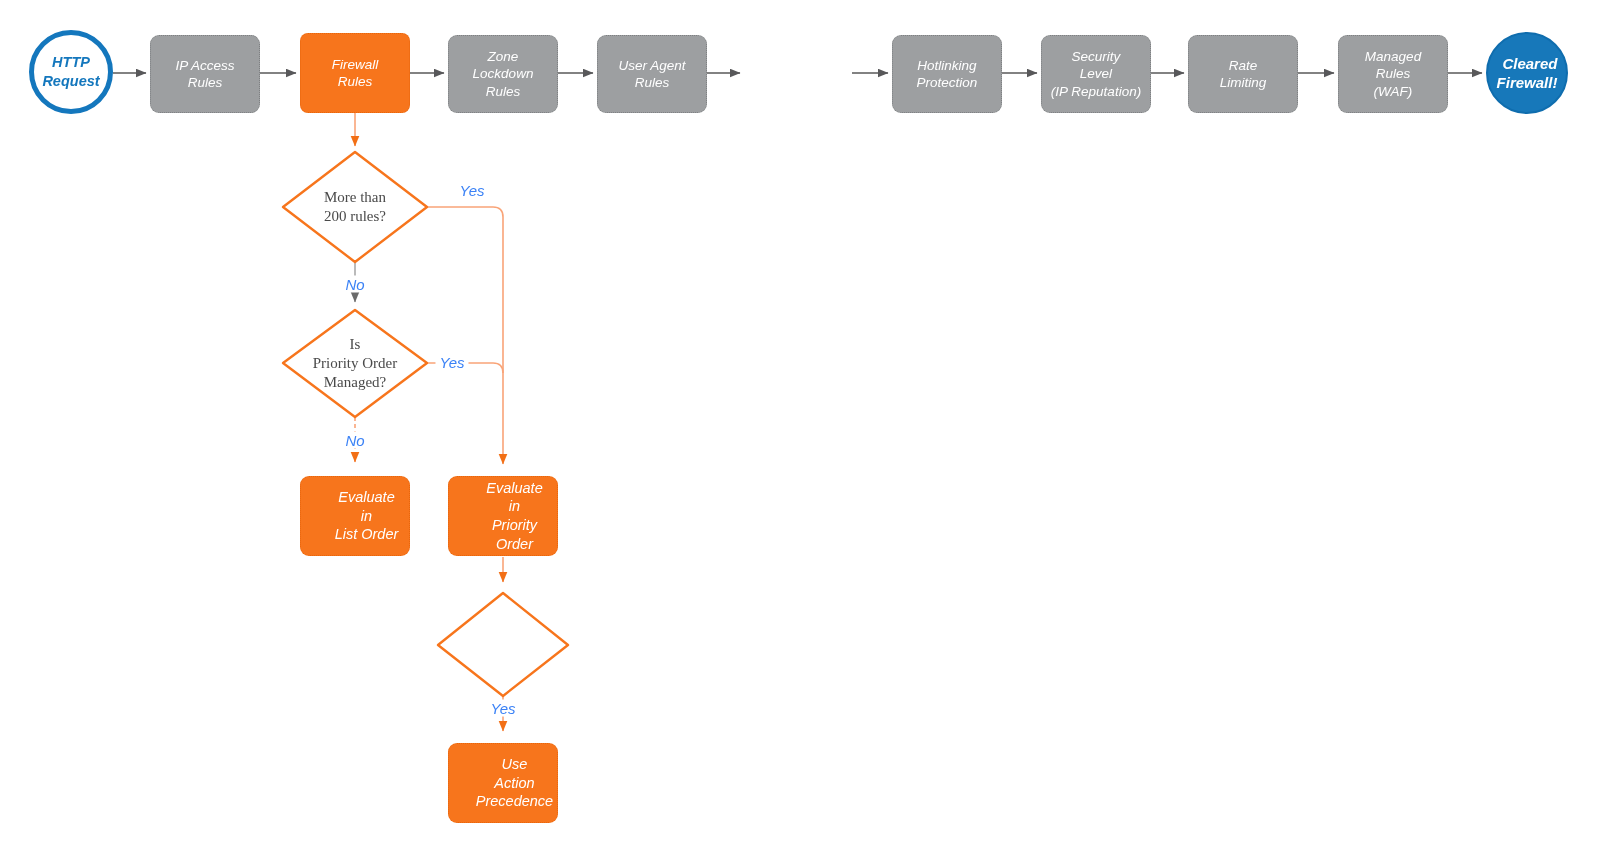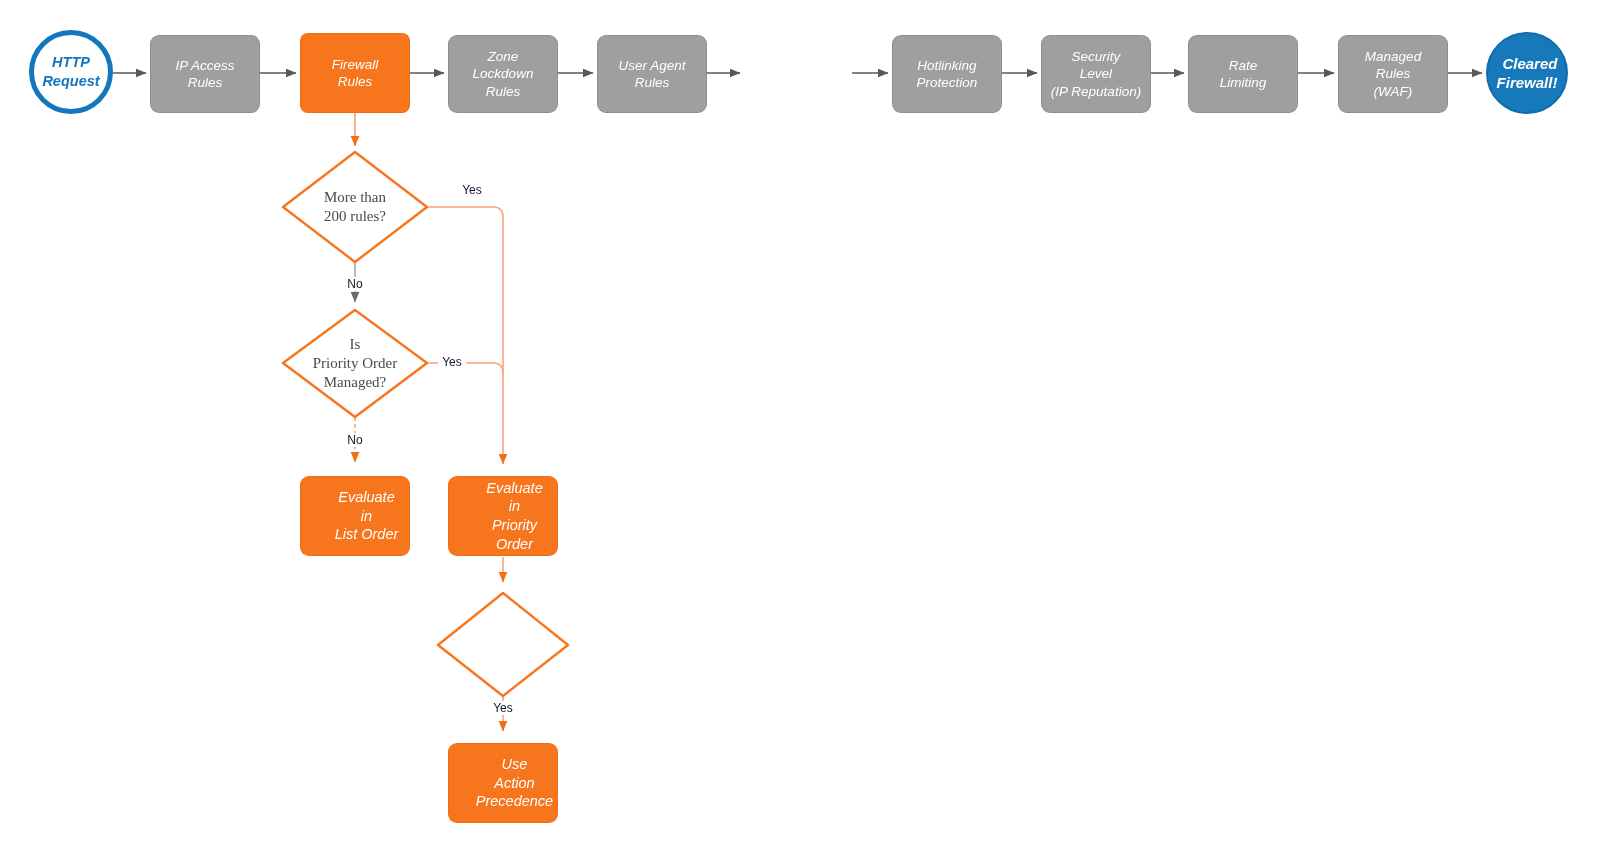--- a/index.html
+++ b/index.html
@@ -35,21 +35,21 @@
     border:2px solid #0f6dae;font-size:15px;text-align:right;
   }
 
   .dtext{
     position:absolute;display:flex;align-items:center;justify-content:center;
     text-align:center;white-space:pre-line;color:#4a4a4a;
     font-size:15px;line-height:1.25;font-family:Liberation Serif, serif;
   }
   .elabel{
     position:absolute;transform:translate(-50%,-50%);
-    font-size:12px;color:#0f172a;line-height:1;
+    font-style:italic;font-size:15px;color:#3b82f6;line-height:1;
   }
   .onwire{background:#ffffff;padding:1px 4px;}
 </style>
 </head>
 <body>
 
 <div class="canvas">
 
   <svg class="wires" viewBox="0 0 1600 858" xmlns="http://www.w3.org/2000/svg">
     <defs>

